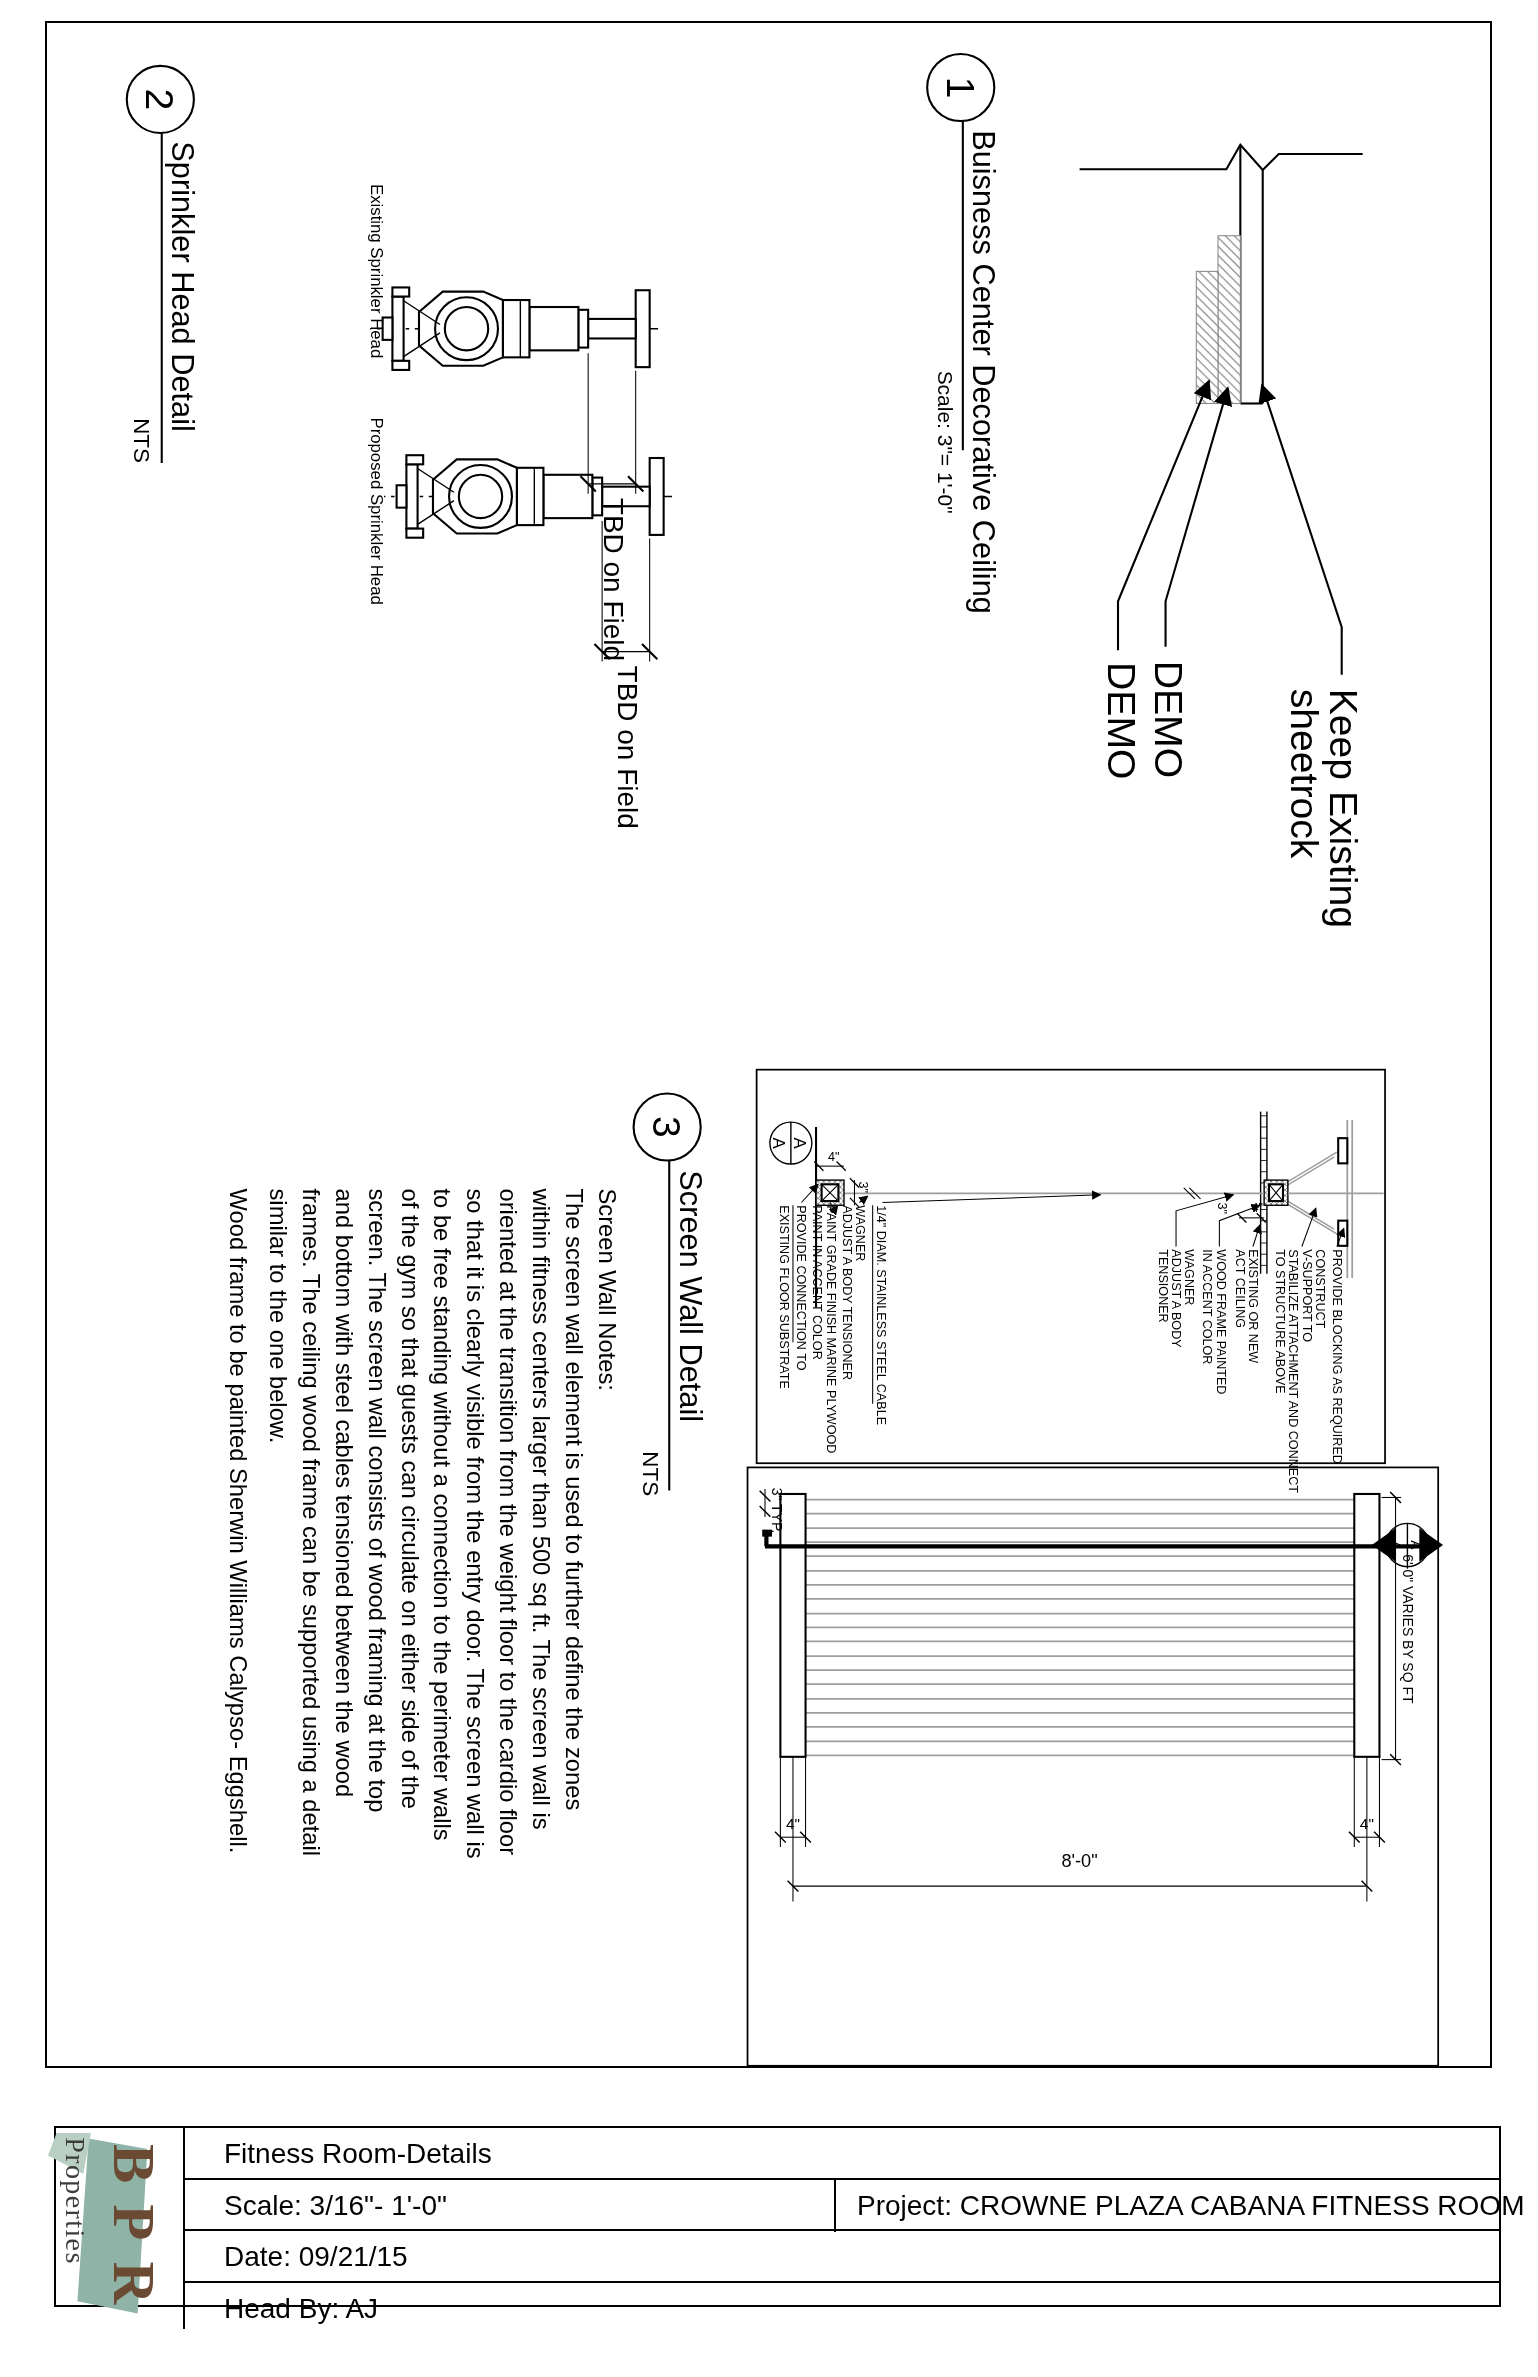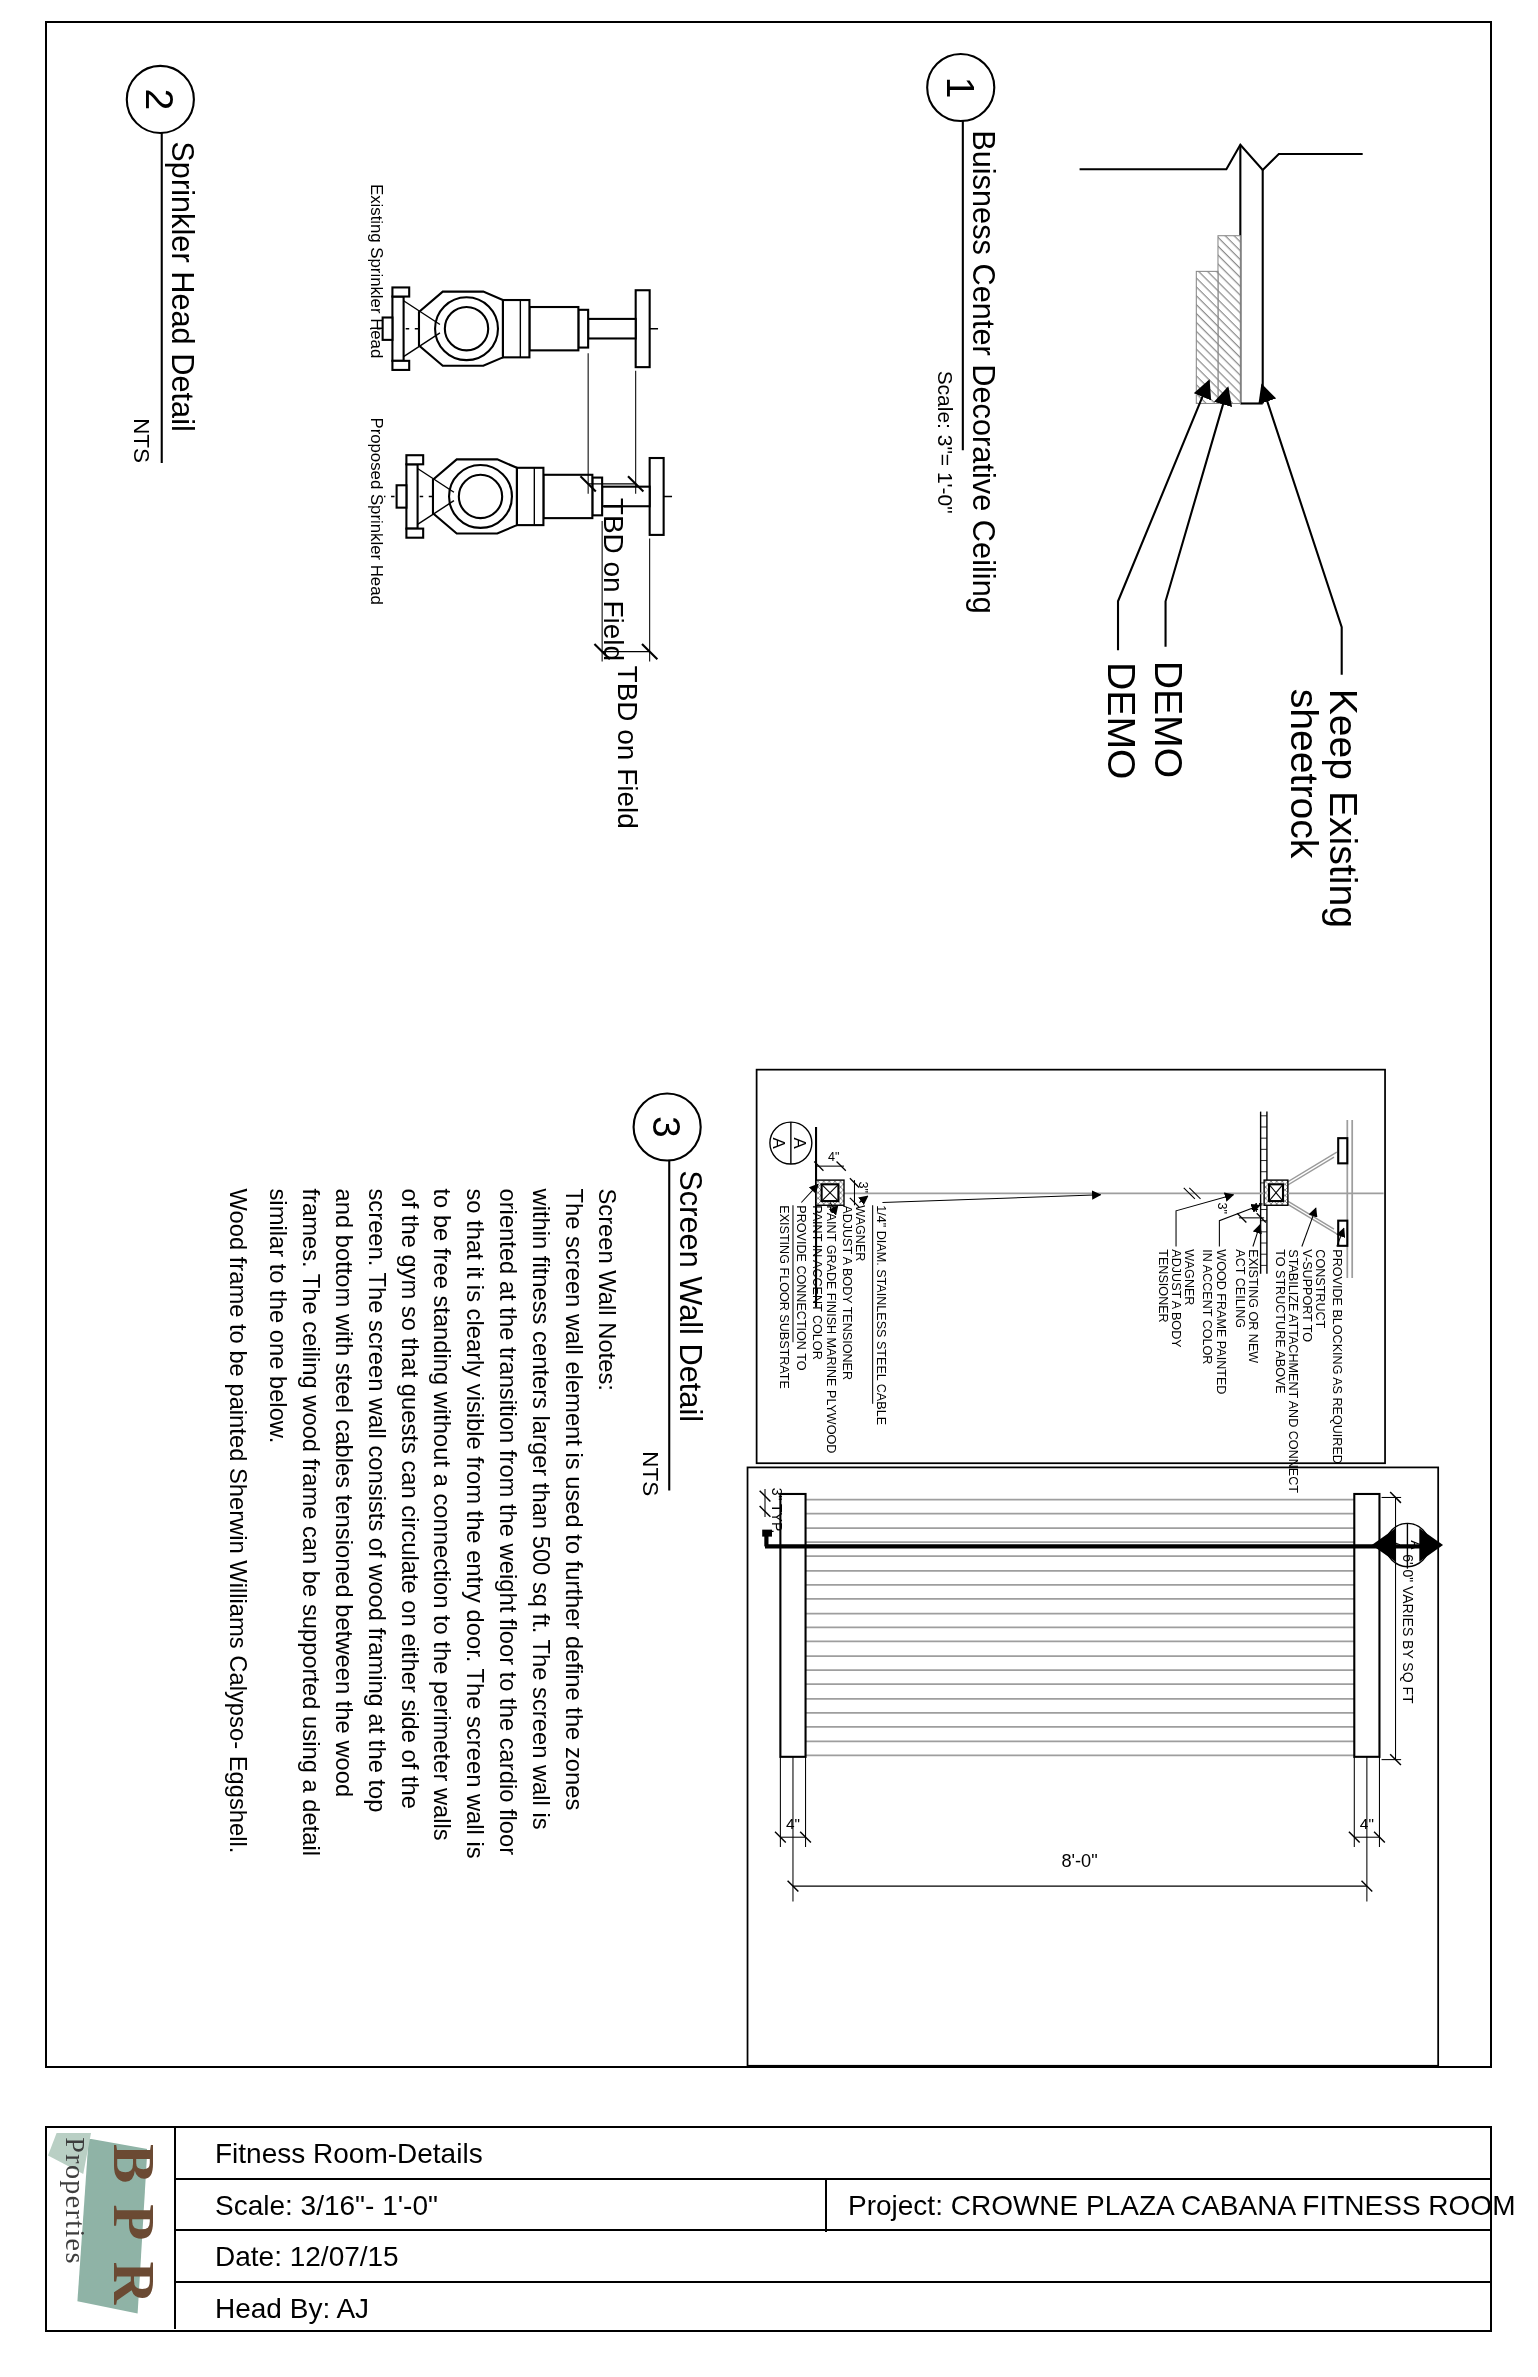--- a/index.html
+++ b/index.html
@@ -15,21 +15,21 @@
   .ln15{stroke:#000;stroke-width:1.5;fill:none;}
   .thick{stroke:#000;stroke-width:6;fill:none;}
   .grey{stroke:#9e9e9e;stroke-width:2.5;fill:none;}
   .grey2{stroke:#9a9a9a;stroke-width:2;fill:none;}
   .cl{stroke:#000;stroke-width:2;stroke-dasharray:20 8 5 8;fill:none;}
   .wht{fill:#fff;stroke:#000;stroke-width:3;}
   .t56{font-size:56px;} .t44{font-size:44px;} .t40{font-size:40px;} .t34{font-size:34px;}
   .t32{font-size:32px;} .t30{font-size:30px;} .t26{font-size:26px;} .t24{font-size:24px;}
   .t22{font-size:22px;} .t20{font-size:20px;} .t18{font-size:18px;}
   
-  #tblock{left:45px;top:2126px;width:1447px;height:206px;border:2.8px solid #000;box-sizing:border-box;}
+  #tblock{left:54px;top:2126px;width:1447px;height:181px;border:2.8px solid #000;box-sizing:border-box;}
   .tb-line{background:#000;position:absolute;}
   .tb-text{position:absolute;font-size:28px;color:#000;white-space:nowrap;}
   #logo-wrap{left:45px;top:2126px;width:129px;height:206px;overflow:hidden;}
   #logo-canvas{position:absolute;left:0;top:0;width:206px;height:129px;
                transform:rotate(90deg) translateY(-129px);transform-origin:0 0;}
   .logo-shape1{position:absolute;left:12.6px;top:26.6px;width:175px;height:70px;background:#8fb3a6;
                clip-path:polygon(6% 0,100% 14%,93% 100%,0 84%);}
   .logo-shape2{position:absolute;left:7px;top:83px;width:41px;height:43px;background:#b9cfc4;
                clip-path:polygon(0 0,100% 18%,55% 100%,0 80%);}
   .logo-letters{position:absolute;left:18px;top:5.6px;font-family:"Liberation Serif",serif;
@@ -352,21 +352,21 @@
 
 <div class="abs" id="tblock">
   <div class="tb-line" style="left:127px;top:0;width:2.1px;height:201px;"></div>
   <div class="tb-line" style="left:127px;top:50px;width:1316px;height:2.1px;"></div>
   <div class="tb-line" style="left:127px;top:101px;width:1316px;height:2.1px;"></div>
   <div class="tb-line" style="left:127px;top:153px;width:1316px;height:2.1px;"></div>
   <div class="tb-line" style="left:778px;top:50px;width:2.1px;height:54px;"></div>
   <div class="tb-text" style="left:168px;top:9.8px;">Fitness Room-Details</div>
   <div class="tb-text" style="left:168px;top:62px;">Scale: 3/16"- 1'-0"</div>
   <div class="tb-text" style="left:801px;top:62px;text-align:right;">Project: CROWNE PLAZA CABANA FITNESS ROOM</div>
-  <div class="tb-text" style="left:168px;top:113px;">Date: 12/07/15</div>
+  <div class="tb-text" style="left:168px;top:113px;">Date: 09/21/15</div>
   <div class="tb-text" style="left:168px;top:165px;">Head By: AJ</div>
 </div>
 
 <div class="abs" id="logo-wrap">
   <div id="logo-canvas">
     <div class="logo-shape1"></div>
     <div class="logo-shape2"></div>
     <div class="logo-letters"><span>B</span><span>P</span><span>R</span></div>
     <div class="logo-sub">Properties</div>
   </div>

